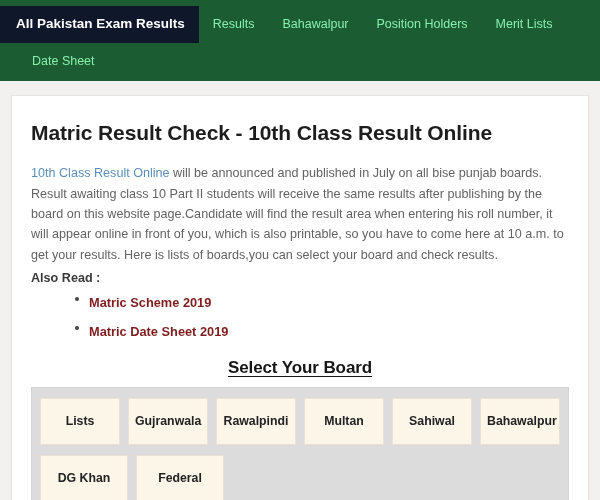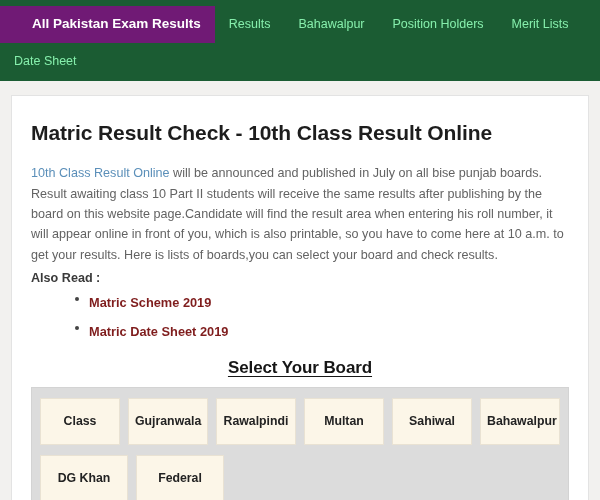--- a/index.html
+++ b/index.html
@@ -22,39 +22,40 @@
     padding-top: 6px;
     padding-bottom: 0;
     box-sizing: border-box;
   }
   .nav-row {
     display: flex;
     align-items: stretch;
     flex-wrap: nowrap;
   }
   .nav-brand {
-    background: #701a75;
+    background: #0f172a;
     color: #ffffff;
     font-weight: bold;
     font-size: 13.5px;
-    padding: 11px 14px 12px 32px;
+    padding: 11px 14px 12px 16px;
     white-space: nowrap;
     line-height: 1;
   }
   .nav-link {
     color: #86efac;
     font-size: 12.5px;
     padding: 12px 14px 12px 14px;
     white-space: nowrap;
     line-height: 1;
     display: flex;
     align-items: center;
   }
   .nav-row-2 {
     display: flex;
+    padding-left: 18px;
   }
   .nav-row-2 .nav-link {
     padding: 12px 14px 14px 14px;
   }
 
   
   .page-wrap {
     padding: 14px 11px 0 11px;
     box-sizing: border-box;
   }
@@ -204,21 +205,21 @@
       <li><a>Matric Scheme 2019</a></li>
       <li><a>Matric Date Sheet 2019</a></li>
     </ul>
 
     <div class="select-board">Select Your Board</div>
 
     <div class="board-panel">
       <div class="board-rows">
 
         <div class="board-row row-1">
-          <div class="board-btn">Class</div>
+          <div class="board-btn">Lists</div>
           <div class="board-btn">Gujranwala</div>
           <div class="board-btn">Rawalpindi</div>
           <div class="board-btn">Multan</div>
           <div class="board-btn">Sahiwal</div>
           <div class="board-btn">Bahawalpur</div>
         </div>
 
         <div class="board-row row-2">
           <div class="board-btn">DG Khan</div>
           <div class="board-btn">Federal</div>

